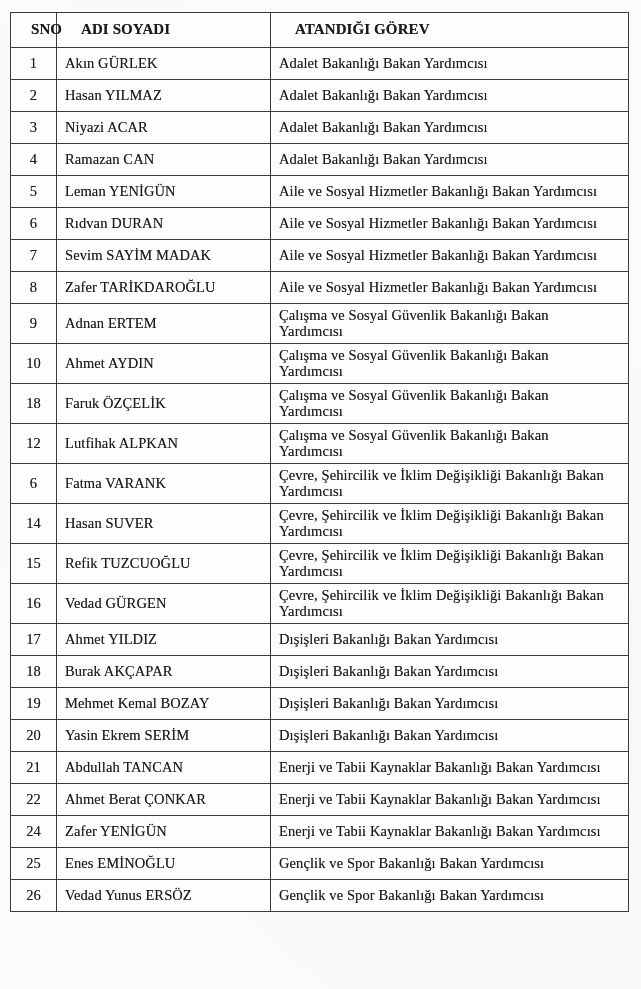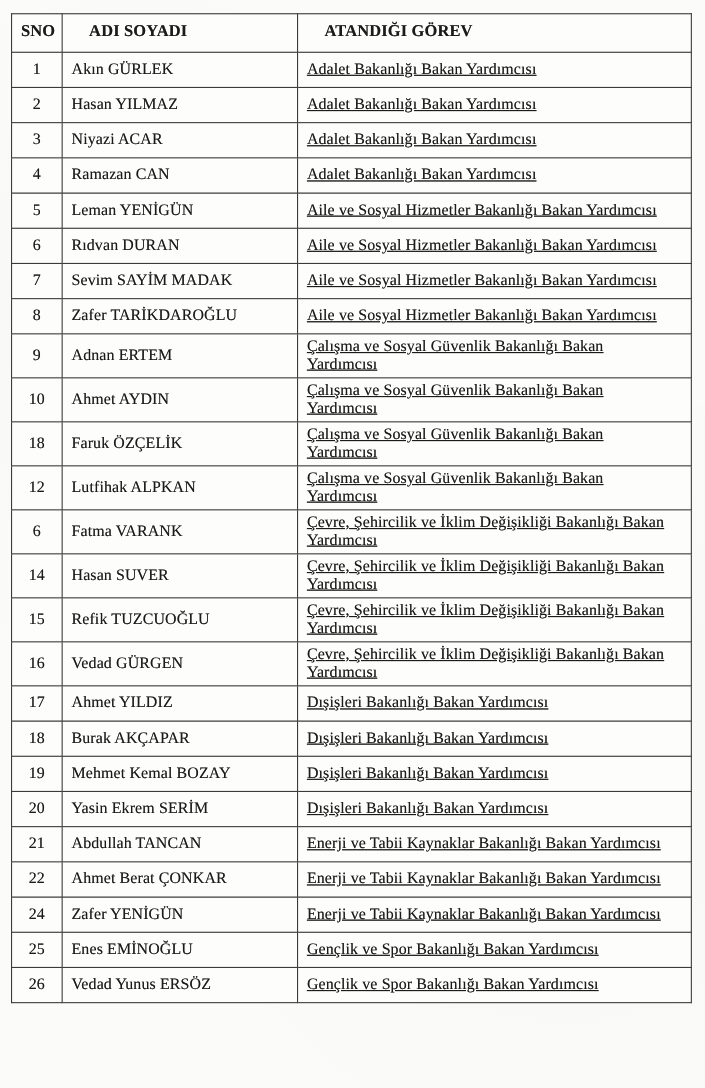--- a/index.html
+++ b/index.html
@@ -59,23 +59,23 @@
     font-size: 15px;
     height: 26px;
     padding-left: 24px;
   }
   col.c-sno  { width: 46px; }
   col.c-name { width: 214px; }
   col.c-role { width: 358px; }
   td.sno, th.sno {
     text-align: center;
   }
-  th.sno { text-align: left; padding-left: 8px; }
+  th.sno { text-align: left; padding-left: 20px; }
   tbody tr { height: 32px; }
-  td.role { white-space: pre-line; text-decoration: underline; }
+  td.role { white-space: pre-line; }
 </style>
 </head>
 <body>
 
 <div class="page">
   <table class="appointments">
     <colgroup>
       <col class="c-sno">
       <col class="c-name">
       <col class="c-role">

